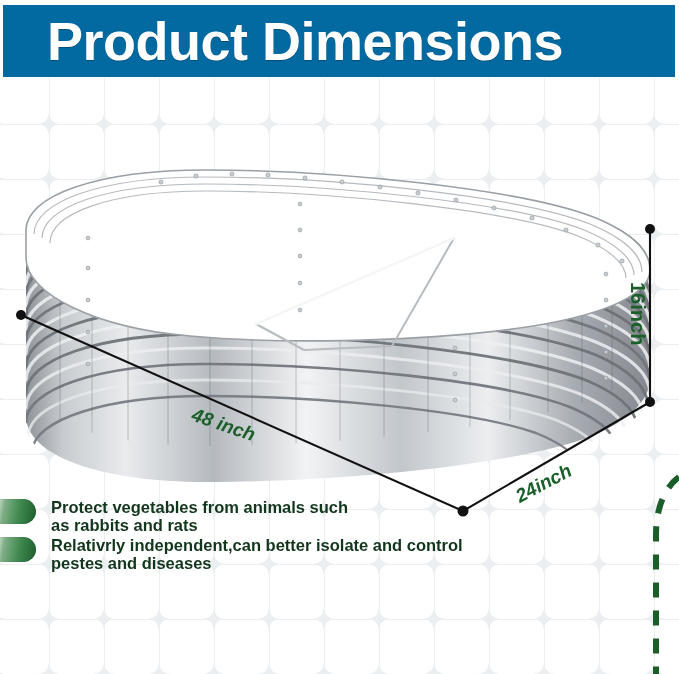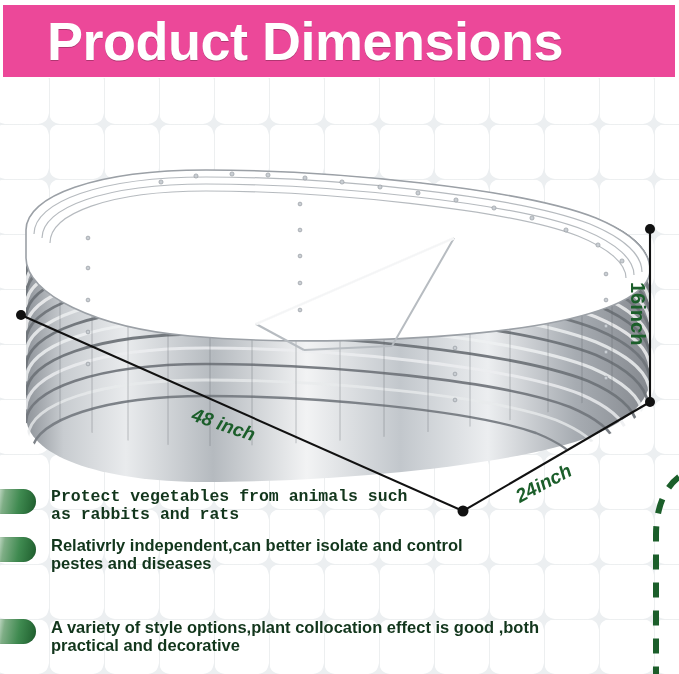--- a/index.html
+++ b/index.html
@@ -22,21 +22,21 @@
     background-position:-6px -9px;
     z-index:0;
   }
   #bg-stars{
     position:absolute;left:0;top:78px;width:679px;height:596px;z-index:1;
   }
 
   
   #header-banner{
     position:absolute;left:3px;top:5px;width:672px;height:72px;
-    background:#ec4899;
+    background:#0369a1;
     z-index:5;
     display:flex;align-items:center;
   }
   #header-title{
     color:#ffffff;
     font-size:54px;
     font-weight:bold;
     letter-spacing:-0.5px;
     margin-left:44px;
     line-height:1;
@@ -69,21 +69,21 @@
            font-style:normal; font-size:20px; }
 
   
   #features{
     position:absolute;left:0;top:480px;width:679px;height:194px;z-index:8;
   }
   .feature-row{
     position:absolute;left:0;width:640px;
     display:flex;align-items:flex-start;
   }
-  .feature-row.r0{ top:8px;font-family:Liberation Mono, monospace; }
+  .feature-row.r0{ top:18px; }
   .feature-row.r1{ top:56px; }
   .feature-row.r2{ top:138px; }
 
   .bullet-pill{
     flex:0 0 auto;
     width:38px;height:25px;
     margin-left:-2px;margin-top:1px;
     border-radius:0 14px 14px 0;
     background:linear-gradient(100deg,#cfe3d2 0%,#7fae86 18%,#3f8a50 55%,#1d5c2c 100%);
     box-shadow:inset 0 0 1px rgba(0,0,0,.25);
@@ -485,19 +485,14 @@
     <div class="feature-text">Protect vegetables from animals such
 as rabbits and rats</div>
   </div>
 
   <div class="feature-row r1">
     <div class="bullet-pill"></div>
     <div class="feature-text">Relativrly independent,can better isolate and control
 pestes and diseases</div>
   </div>
 
-  <div class="feature-row r2">
-    <div class="bullet-pill"></div>
-    <div class="feature-text">A variety of style options,plant collocation effect  is good ,both
-practical and decorative</div>
-  </div>
 
 </div>
 
 </body></html>

